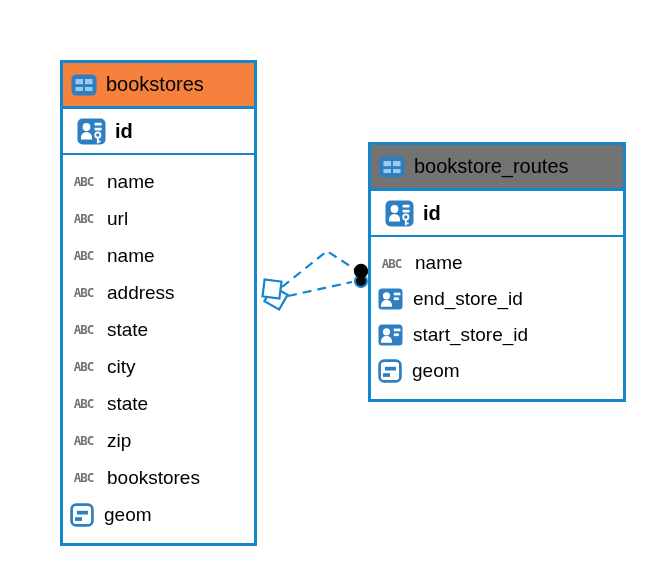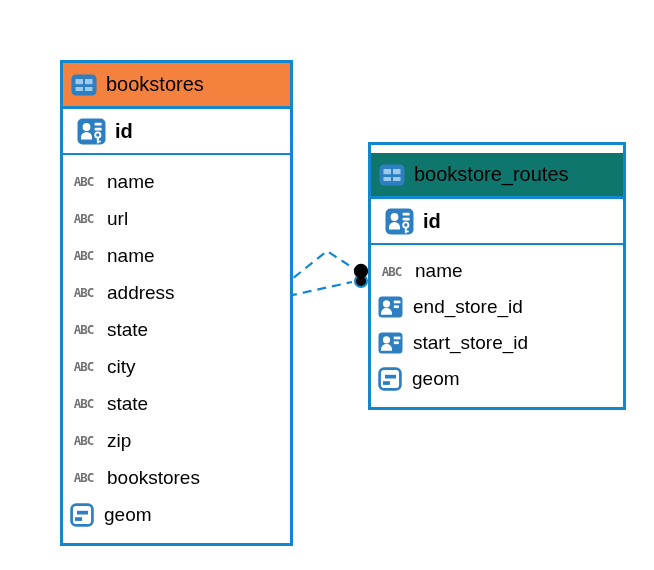--- a/index.html
+++ b/index.html
@@ -6,21 +6,21 @@
   body{
     width:654px;height:570px;background:#ffffff;position:relative;overflow:hidden;
     font-family:"Liberation Sans",sans-serif;color:#000;
   }
   .canvas{position:absolute;inset:0;}
   svg.links{position:absolute;left:0;top:0;pointer-events:none;}
   svg.links g[data-interactable="true"]{pointer-events:stroke;}
   .er-table{
     position:absolute;background:#fff;border:3px solid #1287CE;box-sizing:border-box;
   }
-  #table-bookstores{left:60px;top:60px;width:233px;}
+  #table-bookstores{left:60px;top:60px;width:197px;}
   #table-routes{left:368px;top:142px;width:258px;}
   .tbl-header{
     display:flex;align-items:center;gap:9px;height:43px;padding:0 8px;
     border-bottom:3px solid #1287CE;font-size:20px;white-space:nowrap;
   }
   .pk-row{
     display:flex;align-items:center;gap:9px;height:44px;padding:0 14px;
     border-bottom:2.5px solid #1287CE;font-size:20px;font-weight:bold;
   }
   .fields{padding:8px 0 10px;}
@@ -130,21 +130,21 @@
               <rect x="7" y="7.8" width="11" height="3.7" fill="#2E7FC2"></rect>
               <rect x="5" y="14.2" width="7" height="3.7" fill="#2E7FC2"></rect>
             </svg>
         </span>
         <span class="col-label" data-interactable="false">geom</span>
       </div>
     </div>
   </div>
 
   <div class="er-table" id="table-routes" data-interactable="true">
-    <div class="tbl-header" data-interactable="true" style="background-color: #0f766e; margin-top: 8px;">
+    <div class="tbl-header" data-interactable="true" style="background-color: #737373;">
       <span class="icon" data-interactable="false">
         <svg width="26" height="22" viewBox="0 0 26 22">
             <rect x="0.5" y="0.5" width="25" height="21" rx="4.5" fill="#2E7FC2"></rect>
             <rect x="4.5" y="5" width="7.5" height="5.2" fill="#9DC9EC"></rect>
             <rect x="14" y="5" width="7.5" height="5.2" fill="#9DC9EC"></rect>
             <rect x="4.5" y="13" width="7.5" height="4" fill="#9DC9EC"></rect>
             <rect x="14" y="13" width="7.5" height="4" fill="#9DC9EC"></rect>
           </svg>
       </span>
       <span class="col-label" data-interactable="false">bookstore_routes</span>

